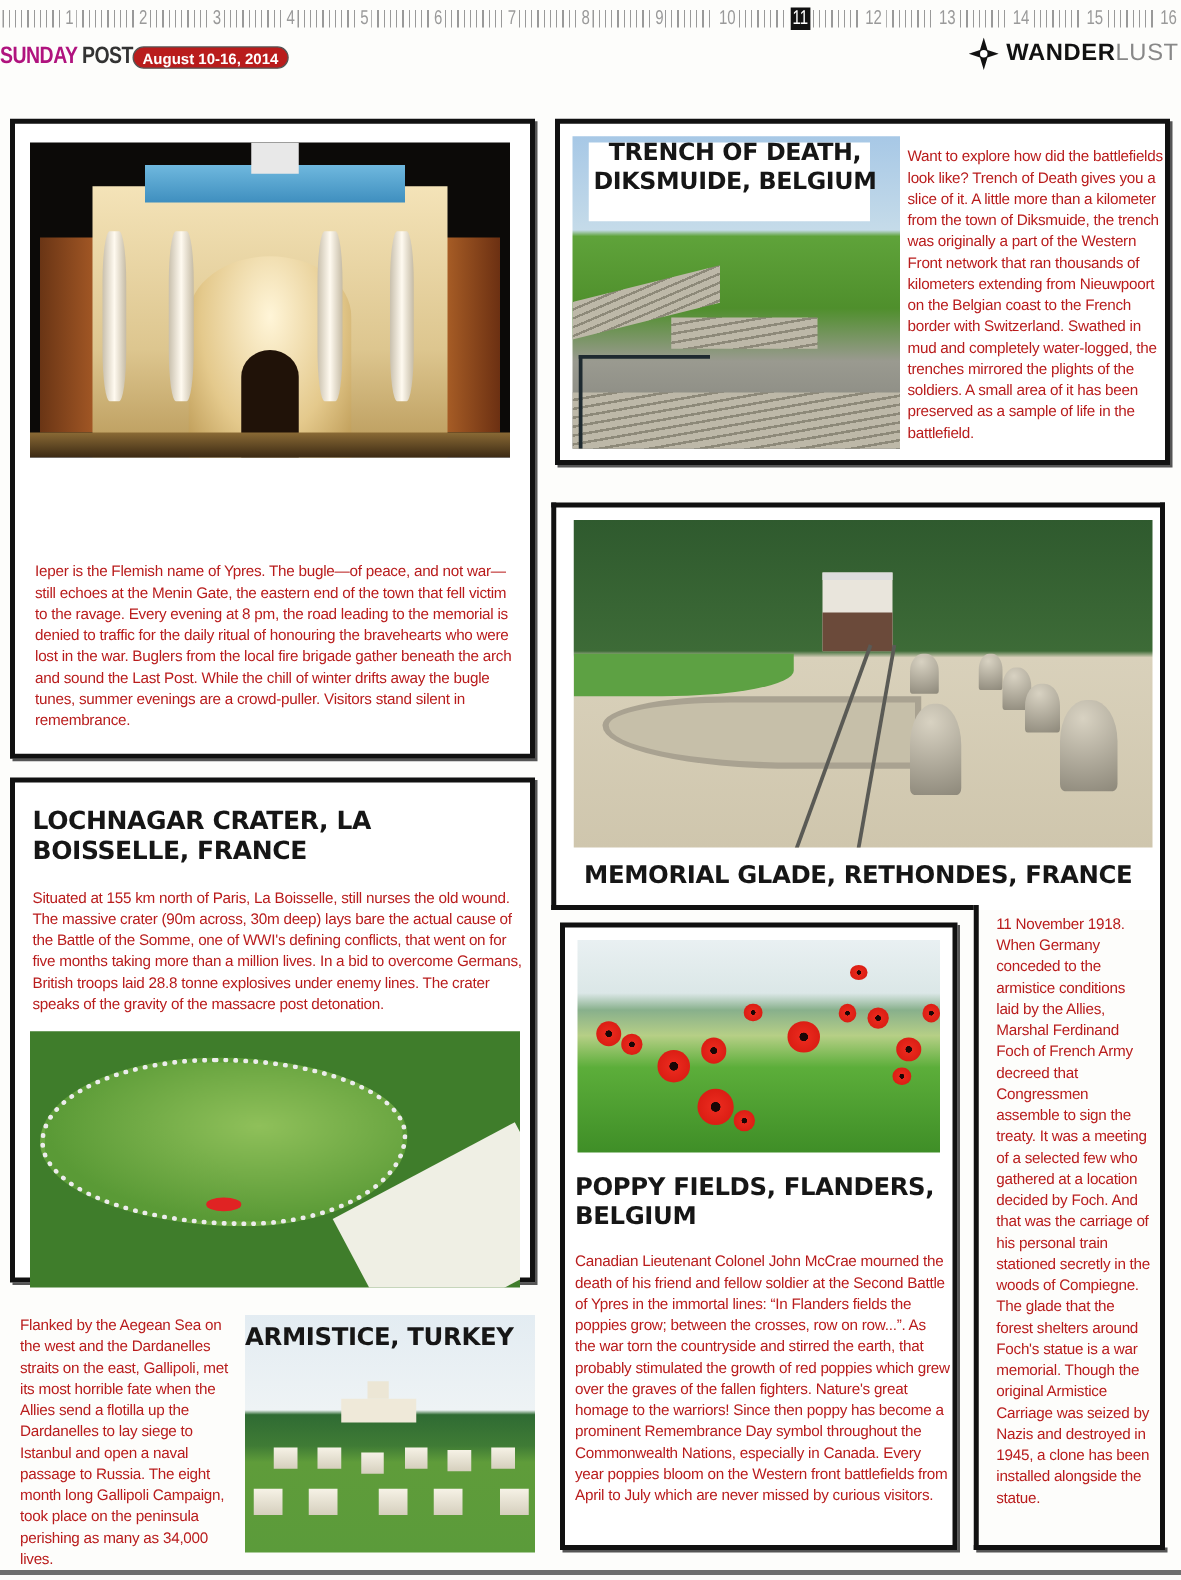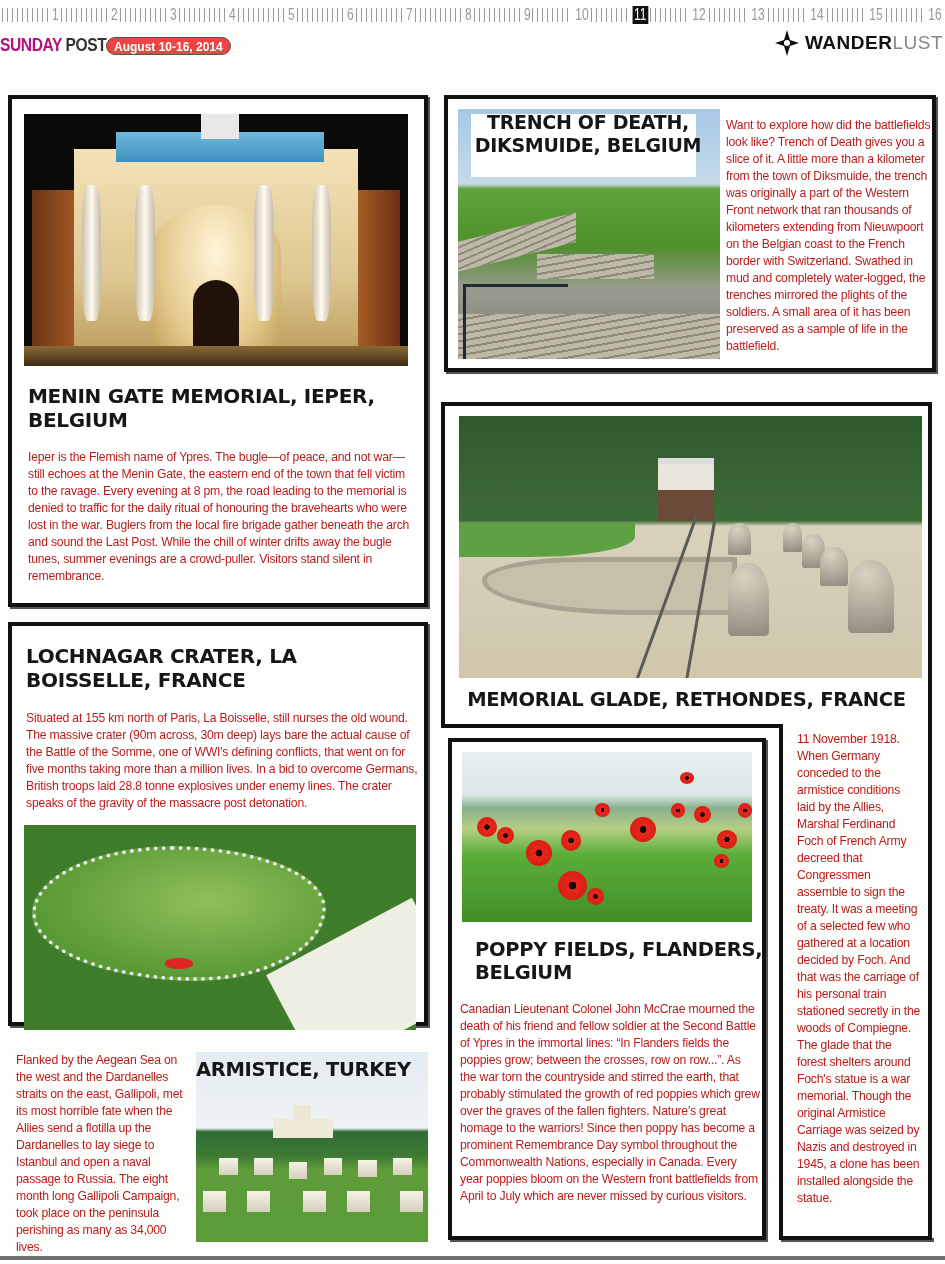--- a/index.html
+++ b/index.html
@@ -11,21 +11,21 @@
   .ruler-seg { flex: 1; height: 20px; position: relative; display: flex; align-items: flex-end; }
   .ticks { flex: 1; height: 14px; background: repeating-linear-gradient(90deg, #888 0 1px, transparent 1px 5px); align-self: flex-end; margin-bottom: 2px; opacity: .85; }
   .ruler-num { font-family: "Liberation Sans Narrow", "Liberation Sans", sans-serif; font-size: 16px; color: #9a9a9a; line-height: 18px; padding: 0 1px; transform: scaleX(.75); }
   .ruler-num.active { background: #111; color: #fff; padding: 0 2px; }
 
   
   .masthead { position: absolute; left: 0; top: 34px; width: 945px; height: 24px; }
   .paper-name { position: absolute; left: 0; top: 0; font-size: 19px; font-weight: bold; letter-spacing: -0.5px; transform: scaleX(.82); transform-origin: left; white-space: nowrap; }
   .paper-name .sunday { color: #b0137e; }
   .paper-name .post { color: #333; }
-  .date-pill { position: absolute; left: 106px; top: 3px; height: 18px; padding: 0 7px; border-radius: 9px; background: #ef4444; color: #fff; font-size: 12px; font-weight: bold; line-height: 18px; border: 1px solid #555; }
+  .date-pill { position: absolute; left: 106px; top: 3px; height: 18px; padding: 0 7px; border-radius: 9px; background: #b91c1c; color: #fff; font-size: 12px; font-weight: bold; line-height: 18px; border: 1px solid #555; }
   .section { position: absolute; right: 2px; top: -4px; display: flex; align-items: center; gap: 6px; }
   .compass { width: 24px; height: 26px; position: relative; }
   .section-label { font-size: 19px; font-weight: bold; letter-spacing: .5px; }
   .section-label .w1 { color: #111; }
   .section-label .w2 { color: #888; font-weight: normal; }
 
   
   .box { position: absolute; border: 4px solid #111; background: #fff; box-shadow: 2px 2px 0 #555; }
   .photo { position: absolute; overflow: hidden; }
   h2.headline { position: absolute; font-family: "DejaVu Sans", sans-serif; font-weight: bold; color: #161616; letter-spacing: -0.3px; line-height: 1.2; }
@@ -170,21 +170,20 @@
       <div class="top"></div>
       <div class="statue"></div>
     <div class="arch"></div>
       <div class="inner"></div>
     <div class="col" style="left:15%"></div>
       <div class="col" style="left:29%"></div>
     <div class="col" style="left:60%"></div>
       <div class="col" style="left:75%"></div>
     <div class="ground"></div>
   </div>
-  <h2 class="headline" style="left:16px; top:285px; width:370px; font-size:20px;">MENIN GATE MEMORIAL, IEPER, BELGIUM</h2>
   <p class="body-text" style="left:16px; top:350px; width:385px;">Ieper is the Flemish name of Ypres. The bugle—of peace, and not war—still echoes at the Menin Gate, the eastern end of the town that fell victim to the ravage. Every evening at 8 pm, the road leading to the memorial is denied to traffic for the daily ritual of honouring the bravehearts who were lost in the war.  Buglers from the local fire brigade gather beneath the arch and sound the Last Post. While the chill of winter drifts away the bugle tunes, summer evenings are a crowd-puller. Visitors stand silent in remembrance.</p>
 </div>
 
 <div class="box" style="left:444px; top:95px; width:492px; height:277px;">
   <div class="photo trench" style="left:10px; top:10px; width:262px; height:250px;">
     <div class="sandbag" style="left:0; top:47%; width:45%; height:12%; transform:skewY(-14deg);"></div>
     <div class="sandbag" style="left:30%; top:58%; width:45%; height:10%;"></div>
     <div class="sandbag" style="left:0; top:82%; width:100%; height:18%;"></div>
     <div class="rail" style="left:2%; top:70%; width:40%; height:30%;"></div>
     <div class="title-bg"></div>
@@ -238,21 +237,21 @@
     <div class="p" style="left:43%; top:80%; width:6%; height:10%;"></div>
     <div class="p" style="left:46%; top:30%; width:5%; height:8%;"></div>
     <div class="p" style="left:58%; top:38%; width:9%; height:15%;"></div>
     <div class="p" style="left:72%; top:30%; width:5%; height:9%;"></div>
     <div class="p" style="left:80%; top:32%; width:6%; height:10%;"></div>
     <div class="p" style="left:88%; top:46%; width:7%; height:11%;"></div>
     <div class="p" style="left:75%; top:12%; width:5%; height:7%;"></div>
     <div class="p" style="left:95%; top:30%; width:5%; height:9%;"></div>
     <div class="p" style="left:87%; top:60%; width:5%; height:8%;"></div>
   </div>
-  <h2 class="headline" style="left:8px; top:196px; width:295px; font-size:19.5px;margin-left:15px;">POPPY FIELDS, FLANDERS, BELGIUM</h2>
+  <h2 class="headline" style="left:8px; top:196px; width:295px; font-size:19.5px;">POPPY FIELDS, FLANDERS, BELGIUM</h2>
   <p class="body-text" style="left:8px; top:259px; width:300px;">Canadian Lieutenant Colonel John McCrae mourned the death of his friend and fellow soldier at the Second Battle of Ypres in the immortal lines: “In Flanders fields the poppies grow; between the crosses, row on row...”. As the war torn the countryside and stirred the earth, that probably stimulated the growth of red poppies which grew over the graves of the fallen fighters. Nature's great homage to the warriors! Since then poppy has become a prominent Remembrance Day symbol throughout the Commonwealth Nations, especially in Canada. Every year poppies bloom on the Western front battlefields from April to July which are never missed by curious visitors.</p>
 </div>
 
 <p class="body-text" style="left:16px; top:1052px; width:168px;">Flanked by the Aegean Sea on the west and the Dardanelles straits on the east, Gallipoli, met its most horrible fate when the Allies send a flotilla up the Dardanelles to lay siege to Istanbul and open a naval passage to Russia. The eight month long Gallipoli Campaign, took place on the peninsula perishing as many as 34,000 lives.</p>
 <div class="photo gallipoli" style="left:196px; top:1052px; width:232px; height:190px;">
   <div class="mem"></div>
   <div class="stone" style="left:10%; top:56%;"></div>
     <div class="stone" style="left:25%; top:56%;"></div>
   <div class="stone" style="left:40%; top:58%;"></div>
     <div class="stone" style="left:55%; top:56%;"></div>

